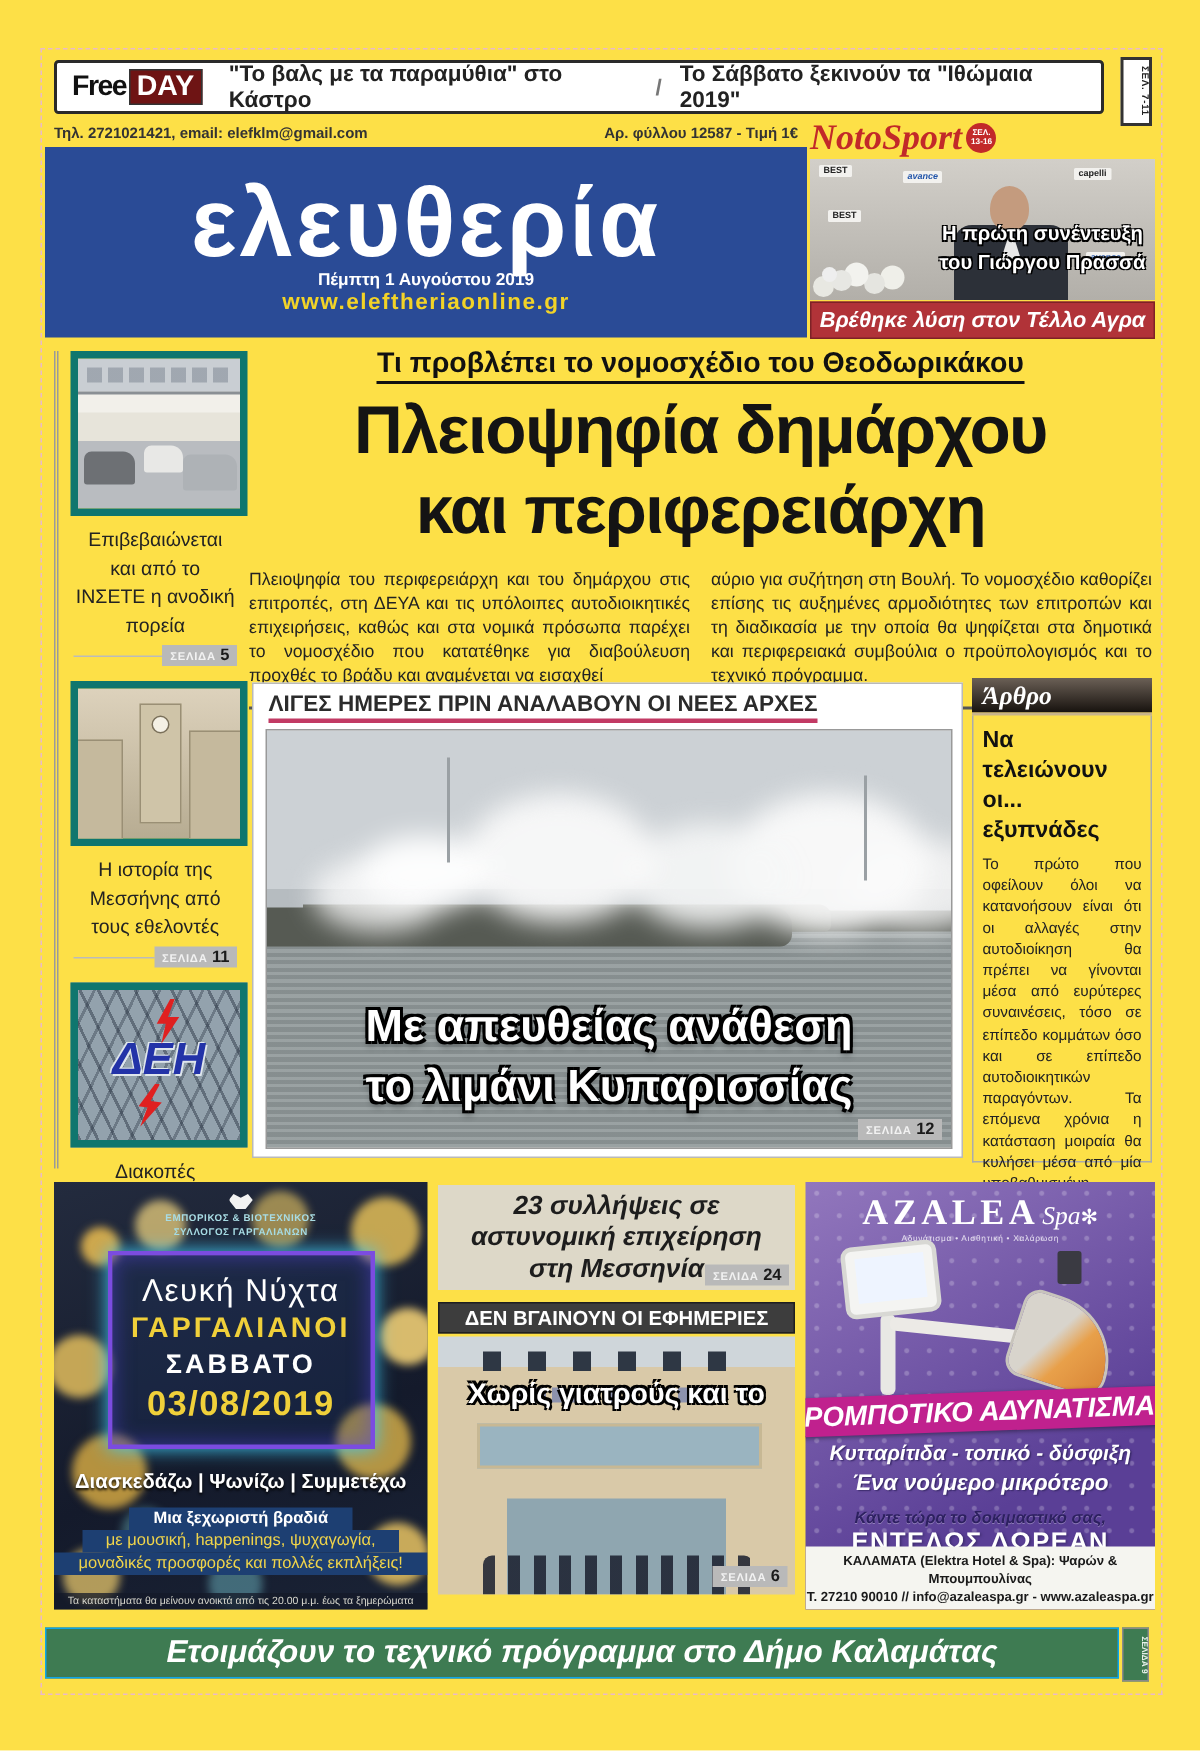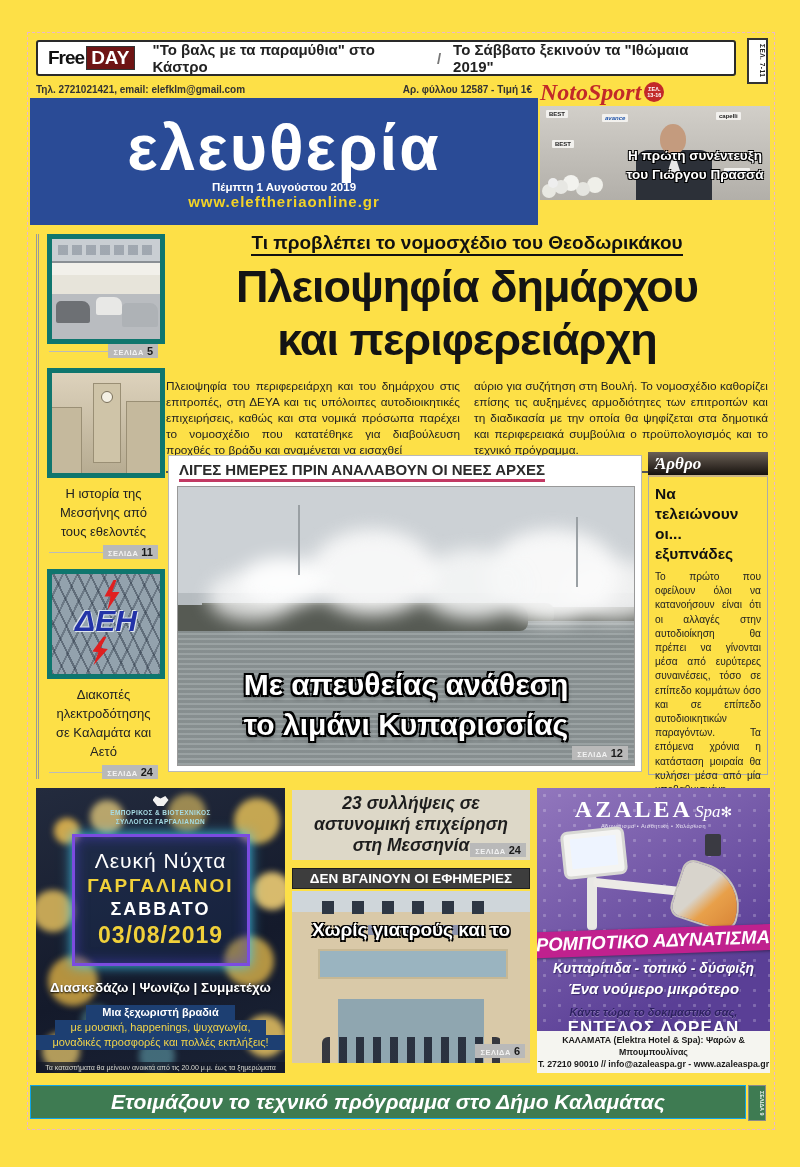--- a/index.html
+++ b/index.html
@@ -279,20 +279,21 @@
       <span class="pill blue" style="left:184px;top:62px;">avance</span>
       <div class="ns-man-body"></div>
       <div class="ns-man-shirt"></div>
       <div class="ns-man-head"></div>
       <div class="ns-flowers"></div>
       <div class="ns-overlay">
         <div>Η πρώτη συνέντευξη</div>
         <div>του Γιώργου Πρασσά</div>
       </div>
     </div>
+    <div class="ns-strip">Βρέθηκε λύση στον Τέλλο Αγρα</div>
   </div>
 
   <div class="main-story">
     <div class="kicker"><span>Τι προβλέπει το νομοσχέδιο του Θεοδωρικάκου</span></div>
     <div class="headline">
       <div>Πλειοψηφία δημάρχου</div>
       <div>και περιφερειάρχη</div>
     </div>
     <div class="main-body">
       <p>Πλειοψηφία του περιφερειάρχη και του δημάρχου στις επιτροπές, στη ΔΕΥΑ και τις υπόλοιπες αυτοδιοικητικές επιχειρήσεις, καθώς και στα νομικά πρόσωπα παρέχει το νομοσχέδιο που κατατέθηκε για διαβούλευση προχθές το βράδυ και αναμένεται να εισαχθεί</p>
@@ -307,20 +308,21 @@
 
   <div class="sidebar">
     <div class="sb-item">
       <div class="sb-photo scene-insete">
         <div class="sign"></div>
         <div class="canopy"></div>
         <div class="car" style="left:4px;top:62px;width:34px;height:22px;background:#6d7074;"></div>
         <div class="car" style="left:44px;top:58px;width:26px;height:18px;background:#e8e8e6;"></div>
         <div class="car" style="left:70px;top:64px;width:36px;height:24px;background:#aeb2b6;"></div>
       </div>
+      <p class="sb-cap">Επιβεβαιώνεται και από το ΙΝΣΕΤΕ η ανοδική πορεία</p>
       <div class="badge-row">
         <span class="rule"></span>
         <span class="page-badge">
           <span class="w">ΣΕΛΙΔΑ</span>
           <span class="n">5</span>
         </span>
       </div>
     </div>
     <div class="sb-item">
       <div class="sb-photo scene-clock">

